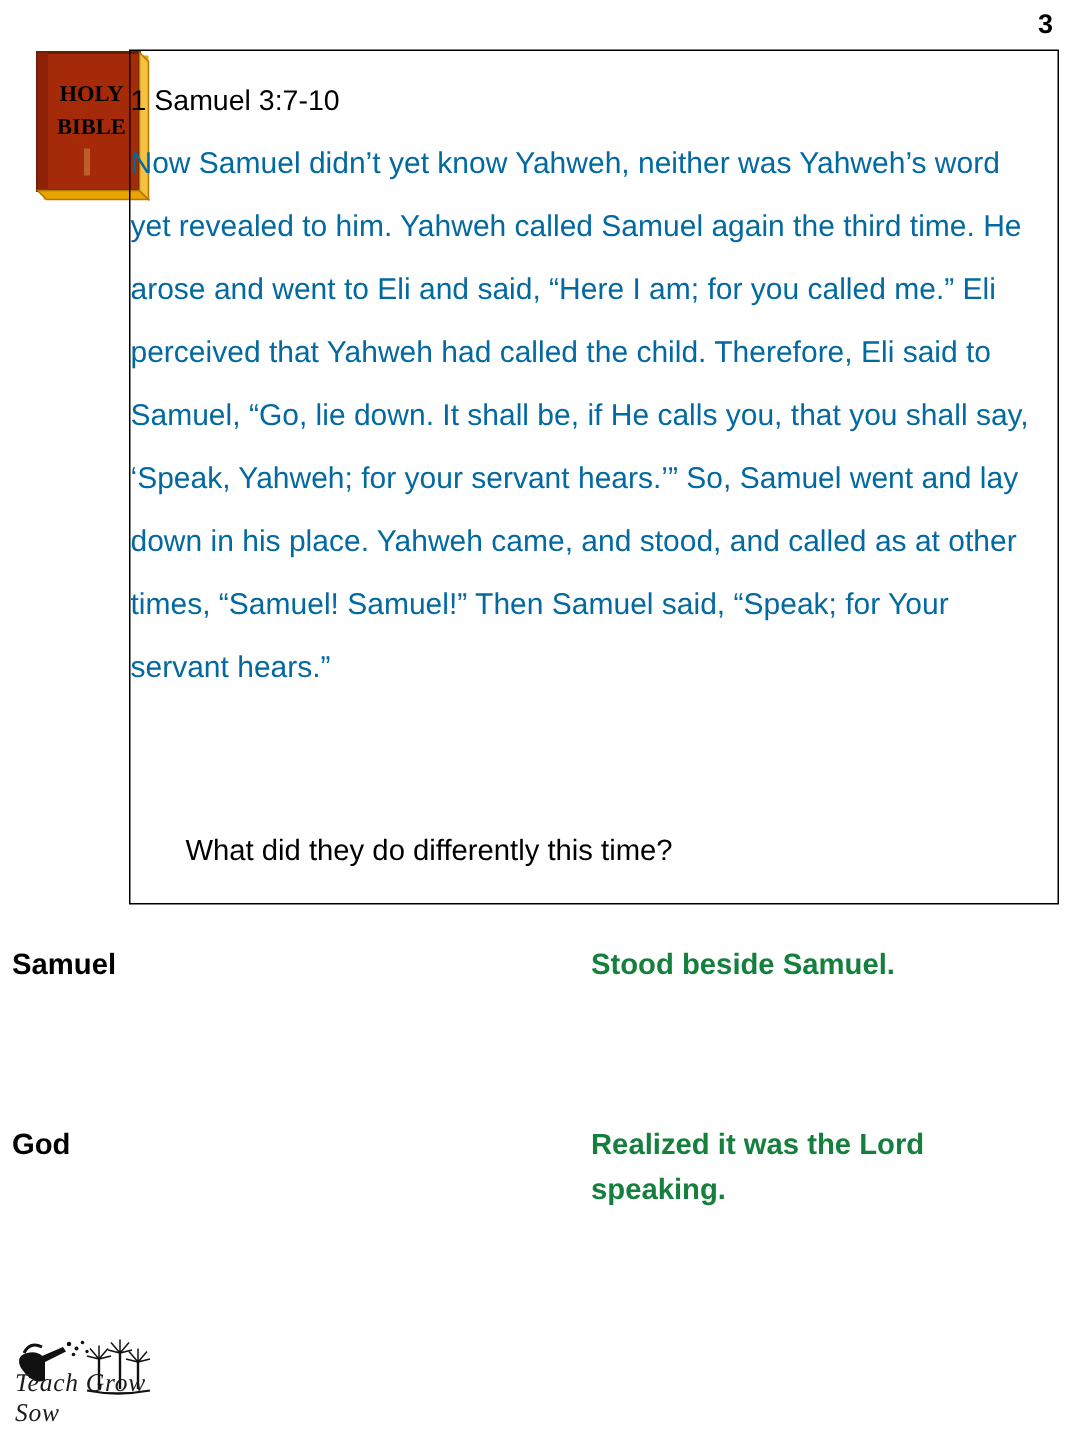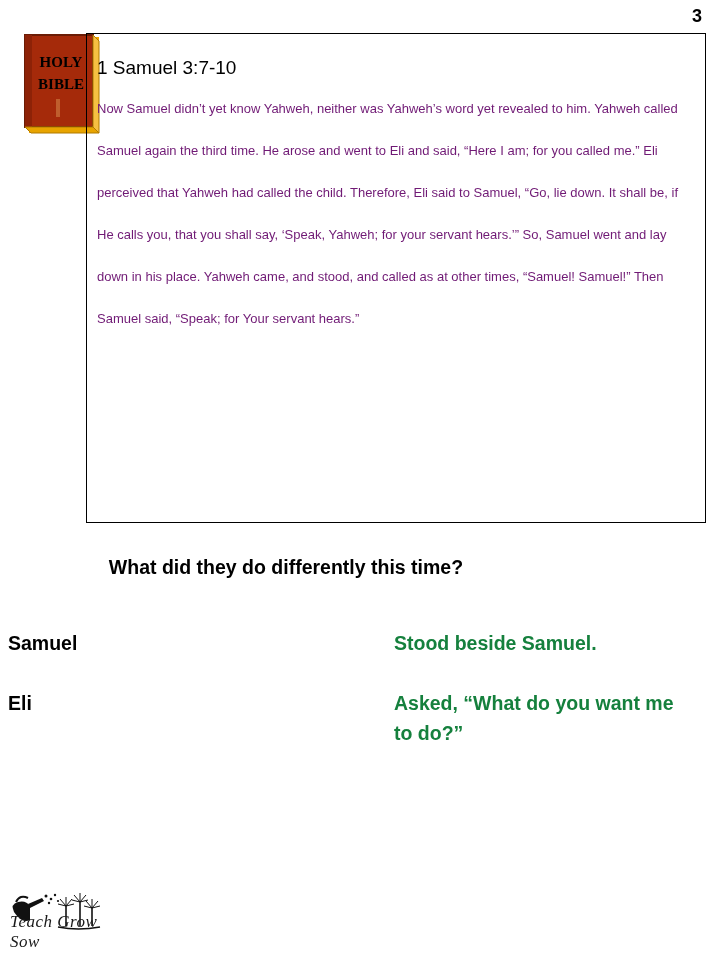--- a/index.html
+++ b/index.html
@@ -34,46 +34,46 @@
     width: 80px;
     height: 108px;
   }
 
   
   .scripture-box {
     position: absolute;
     left: 86px;
     top: 33px;
     width: 620px;
-    height: 490px;
+    height: 570px;
     border: 1px solid #000000;
     box-sizing: border-box;
-    padding: 14px 16px 10px 10px;
+    padding: 14px 16px 10px 0;
   }
   .scripture-ref {
     font-size: 19px;
     line-height: 40px;
     color: #000;
   }
   .scripture-text {
-    font-size: 13px;
+    font-size: 20px;
     line-height: 42px;
-    color: #701a75;
+    color: #0369a1;
     text-align: left;
   }
 
   
   .question {
     position: absolute;
     left: 0;
     top: 556px;
     width: 572px;
     text-align: center;
     font-size: 19.5px;
-    font-weight: 700;
+    font-weight: 400;
     color: #000;
   }
 
   
   .rows {
     position: absolute;
     left: 0;
     top: 628px;
     width: 720px;
   }
@@ -152,22 +152,24 @@
 </div>
 
 <div class="question">What did they do differently this time?</div>
 
 <div class="rows">
   <div class="row">
     <div class="label">Samuel</div>
     <div class="value">Stood beside Samuel.</div>
   </div>
   <div class="row">
-    <div class="label">Eli</div>
-    <div class="value">Asked, “What do you want me to do?”</div>
+  </div>
+  <div class="row">
+    <div class="label">God</div>
+    <div class="value">Realized it was the Lord speaking.</div>
   </div>
 </div>
 
 <div class="footer-logo">
   <svg width="110" height="48" viewBox="0 0 110 48" xmlns="http://www.w3.org/2000/svg">
 
     <path d="M6 22 q-4 -8 4 -10 q8 -2 12 4 l0 14 q-8 4 -16 -8 Z" fill="#111111"></path>
     <path d="M20 14 l14 -6 l2 3 l-14 7 Z" fill="#111111"></path>
     <path d="M8 12 q4 -8 12 -4" fill="none" stroke="#111111" stroke-width="2"></path>
 

